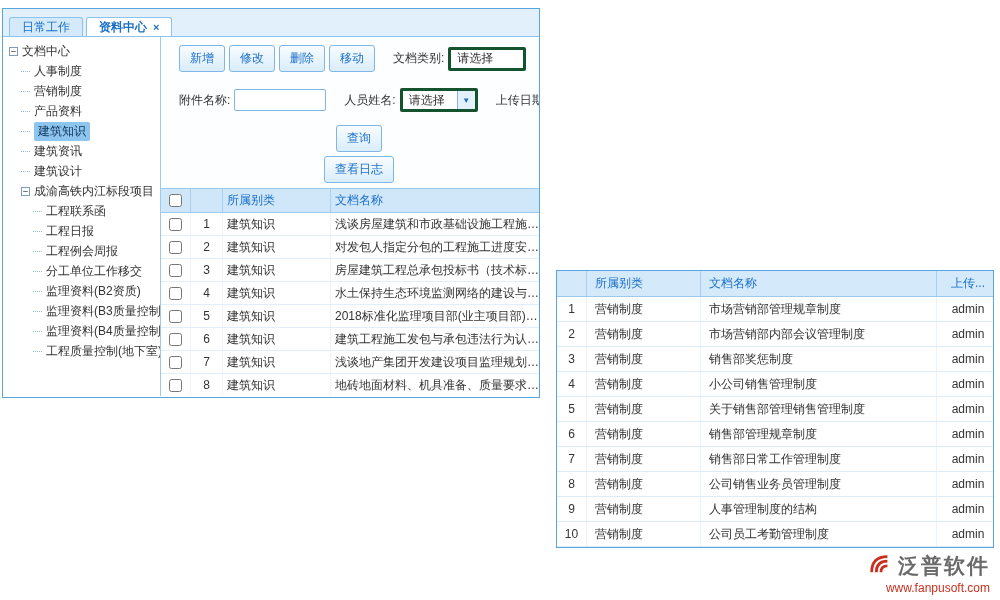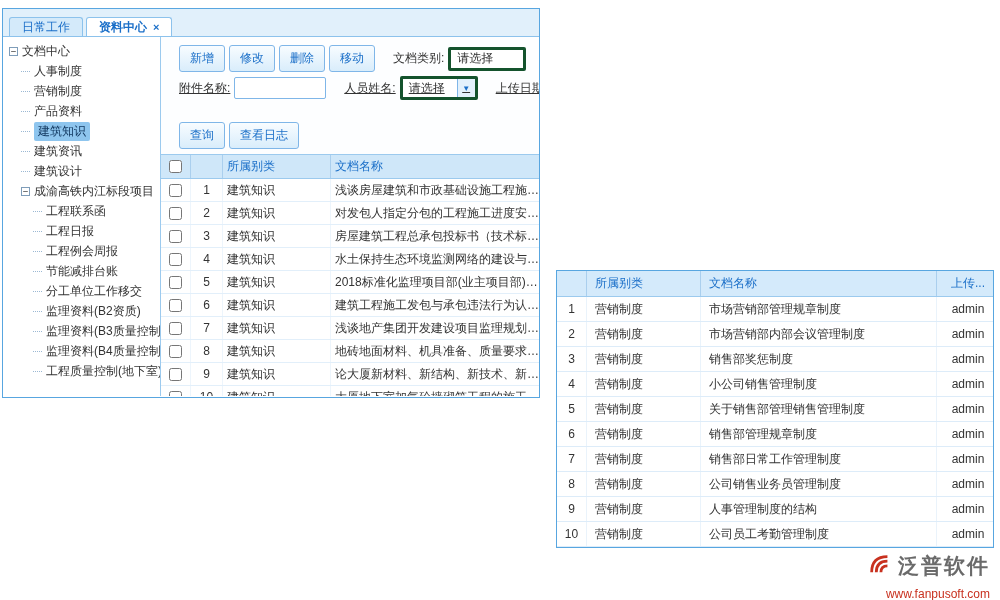--- a/index.html
+++ b/index.html
@@ -37,22 +37,22 @@
          font-size:9px; line-height:7px; text-align:center; color:#444;
          margin-right:4px; font-family:"DejaVu Sans Mono",monospace; }
   .tree-item .lbl { overflow:hidden; }
   .tree-item.selected .lbl { background:#8ec5ee; color:#10365e; padding:1px 4px; border-radius:2px; }
 
   
   .main { flex:1; overflow:hidden; background:#fdfeff; position:relative; }
   .trow { display:flex; align-items:center; gap:4px; padding-left:18px;
           white-space:nowrap; overflow:hidden; }
   .trow1 { margin-top:8px; }
-  .trow2 { margin-top:4px;text-decoration:underline; }
-  .trow3 { margin-top:22px; }
+  .trow2 { margin-top:16px; }
+  .trow3 { margin-top:13px;flex-direction:column; }
   .btn { background:linear-gradient(#f8fcff,#d9edfb); border:1px solid #7fb6e8;
          color:#1b6fc8; border-radius:3px; padding:4px 10px; font-size:12px;
          cursor:pointer; flex:none; }
   .lab { color:#333; flex:none; }
   .lab.spaced { margin-left:14px; }
   .select { display:flex; width:78px; height:24px; border:3px solid #14532d;
             background:#fff; border-radius:2px; align-items:center; flex:none; cursor:pointer; }
   .select .val { flex:1; padding-left:6px; overflow:hidden; }
   .select .arrow { width:18px; height:100%; background:#e3f1fc; border-left:1px solid #7fb6e8;
                    color:#1b6fc8; font-size:8px; display:flex; align-items:center; justify-content:center; }
@@ -87,21 +87,21 @@
   .p2-up   { width:56px; padding-left:6px; flex:none; overflow:hidden; white-space:nowrap;text-align:center; }
   .p2-head .p2-no, .p2-head .p2-cat, .p2-head .p2-name { border-right:1px solid #aacfee; height:100%; display:flex; align-items:center; }
   .p2-head .p2-no { justify-content:center; }
   .p2-row .p2-no, .p2-row .p2-cat, .p2-row .p2-name { border-right:1px solid #eaf3fb; height:100%; display:flex; align-items:center; }
   .p2-row .p2-no { justify-content:center; }
 
   
   .logo { position:absolute; right:10px; top:551px; text-align:right; }
   .logo-row { display:flex; align-items:center; justify-content:flex-end; gap:5px; }
   .logo-title { font-size:21px; font-weight:bold; color:#6a6a6a; letter-spacing:2px; }
-  .logo-url { color:#c8311f; font-size:12px; margin-top:7px; }
+  .logo-url { color:#c8311f; font-size:12px; margin-top:1px; }
 </style>
 </head>
 <body>
 
 <div class="panel1">
 
   <div class="tabbar">
     <div class="tab">
       <span>日常工作</span>
     </div>
@@ -150,24 +150,20 @@
         <span class="tline"></span>
         <span class="lbl">工程联系函</span>
       </div>
       <div class="tree-item l2">
         <span class="tline"></span>
         <span class="lbl">工程日报</span>
       </div>
       <div class="tree-item l2">
         <span class="tline"></span>
         <span class="lbl">工程例会周报</span>
-      </div>
-      <div class="tree-item l2">
-        <span class="tline"></span>
-        <span class="lbl">节能减排台账</span>
       </div>
       <div class="tree-item l2">
         <span class="tline"></span>
         <span class="lbl">分工单位工作移交</span>
       </div>
       <div class="tree-item l2">
         <span class="tline"></span>
         <span class="lbl">监理资料(B2资质)</span>
       </div>
       <div class="tree-item l2">

